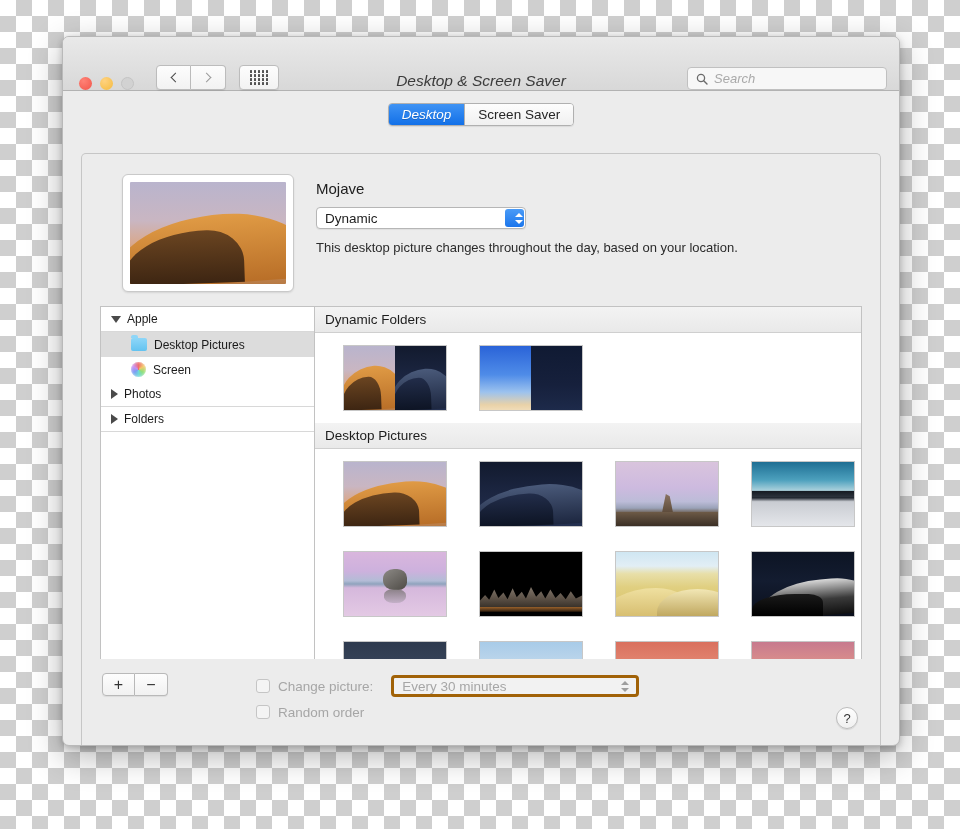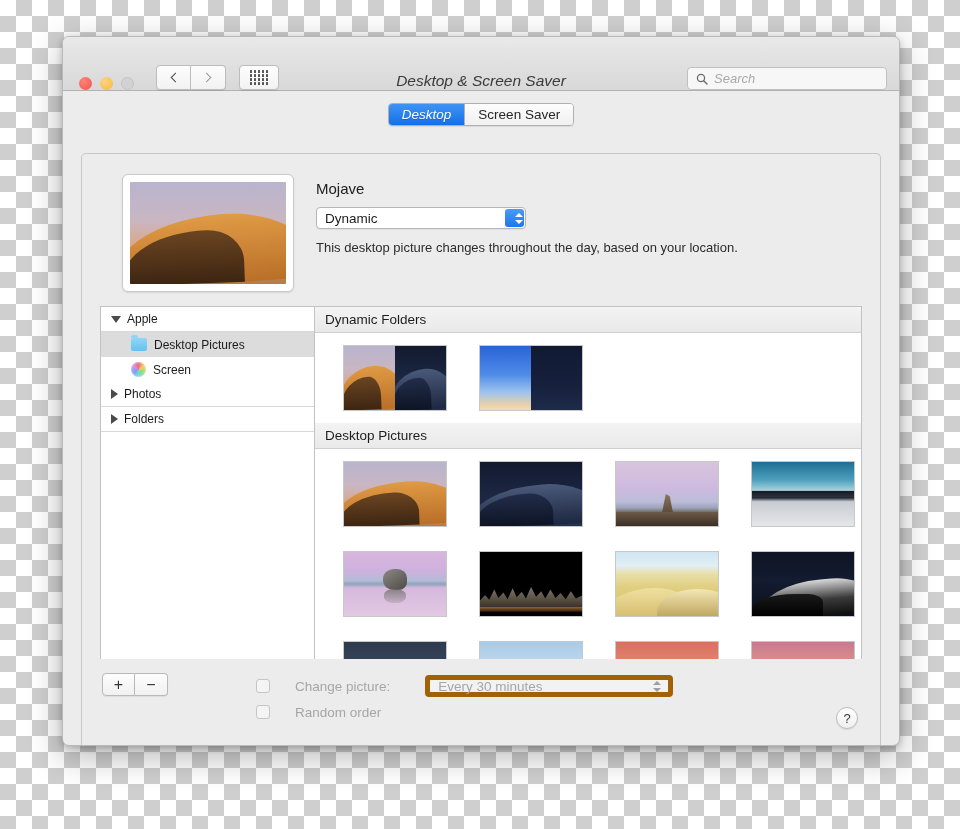--- a/index.html
+++ b/index.html
@@ -173,27 +173,27 @@
   
   .bottombar { flex: none; height: 86px; position: relative; padding: 14px 20px 0 20px; display: flex; }
   .pmgroup { display: flex; height: 23px; }
   .pmbtn { width: 33px; height: 23px; background: linear-gradient(to bottom,#fdfdfd,#f1f1f1);
            border: 1px solid #b9b9b9; display: flex; align-items: center; justify-content: center;
            font-size: 16px; color: #333; box-shadow: 0 1px 1px rgba(0,0,0,.07); }
   .pmbtn:first-child { border-radius: 4px 0 0 4px; }
   .pmbtn:last-child { border-radius: 0 4px 4px 0; border-left: none; }
 
   .opts { margin-left: 88px; }
-  .optline { display: flex; align-items: center; height: 26px; gap: 25px; }
+  .optline { display: flex; align-items: center; height: 26px; gap: 8px; }
   .cbox { width: 14px; height: 14px; border: 1px solid #c5c5c5; border-radius: 3px;
           background: #f4f4f4; flex: none; }
   .optlabel { font-size: 13.5px; color: #a6a6a6; }
   .intervalpopup {
     margin-left: 10px; width: 248px; height: 22px; background: #f2f2f2;
-    border: 5px solid #a16207; border-radius: 4px; display: flex; align-items: center;
+    border: 3px solid #a16207; border-radius: 4px; display: flex; align-items: center;
     position: relative;
   }
   .intervalpopup span { font-size: 13.5px; color: #a6a6a6; padding-left: 8px; }
   .ivarrows { position: absolute; right: 7px; display: flex; flex-direction: column; gap: 3px; }
   .ivarrows i { width: 0; height: 0; border-left: 4px solid transparent; border-right: 4px solid transparent; }
   .ivarrows i.up { border-bottom: 4px solid #9e9e9e; }
   .ivarrows i.dn { border-top: 4px solid #9e9e9e; }
 
   .helpbtn {
     position: absolute; right: 22px; bottom: 16px;

